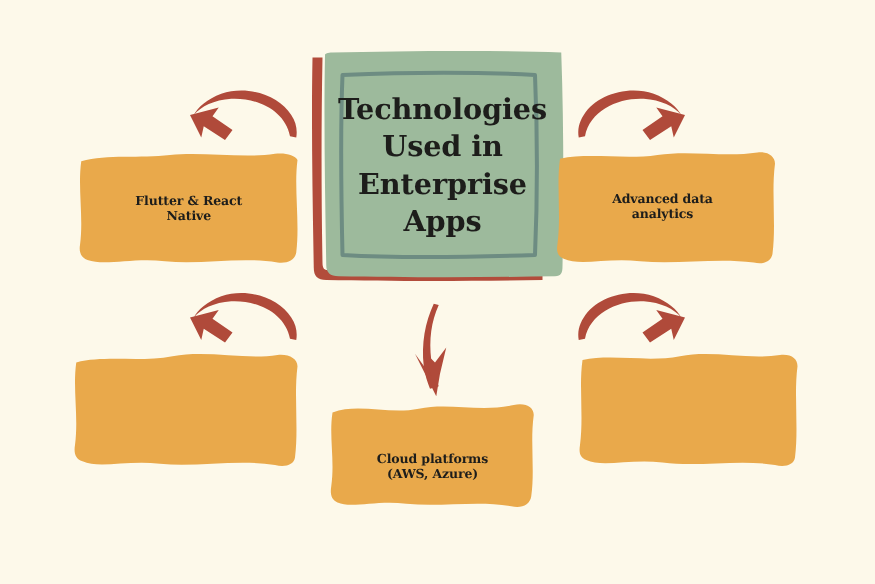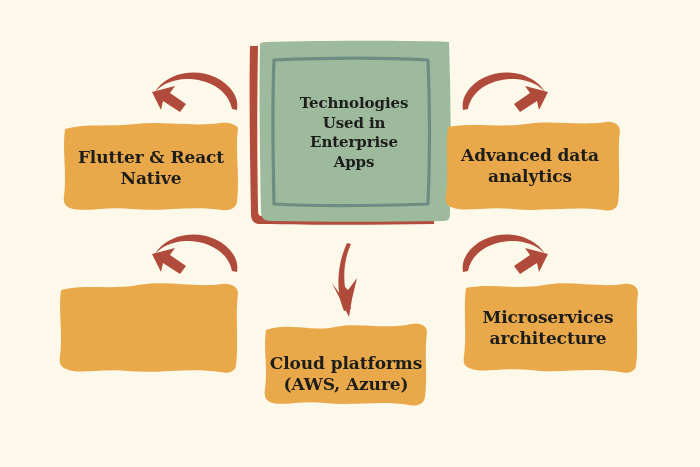--- a/index.html
+++ b/index.html
@@ -47,29 +47,29 @@
   }
 
   
   #center-node {
     left: 248px;
     top: 38px;
     width: 204px;
     height: 194px;
   }
   #center-node .node-label {
-    font-size: 15px;
+    font-size: 23px;
     line-height: 1.30;
     padding-bottom: 4px;
     padding-left: 8px;
   }
 
   
   .leaf .node-label {
-    font-size: 17px;
+    font-size: 10px;
   }
   #node-flutter   { left: 62px;  top: 118px; width: 178px; height: 96px; }
   #node-analytics { left: 444px; top: 118px; width: 178px; height: 96px; }
   #node-node      { left: 58px;  top: 280px; width: 182px; height: 96px; }
   #node-cloud     { left: 263px; top: 318px; width: 166px; height: 90px; }
   #node-micro     { left: 462px; top: 280px; width: 178px; height: 96px; }
 
   #node-analytics .node-label,
   #node-micro .node-label { padding-right: 6px; }
   #node-cloud .node-label { padding-top: 22px; }
@@ -183,17 +183,15 @@
 (AWS, Azure)</div>
   </div>
 
   <div class="node leaf" id="node-micro">
     <svg class="card-shape" viewBox="0 0 178 96" preserveAspectRatio="none" xmlns="http://www.w3.org/2000/svg">
       <path fill="#e9a94b" d="M4,8 C28,3 56,10 82,5 C108,0 136,8 162,4 C171,3 176,7 176,13
                C173,36 177,62 174,86 C173,92 166,94 158,92
                C128,87 98,94 68,90 C42,87 20,94 7,88 C2,86 1,82 2,76
                C5,53 1,29 4,8 Z"></path>
     </svg>
-    <div class="node-label">Microservices
-architecture</div>
   </div>
 
 </div>
 
 </body></html>

